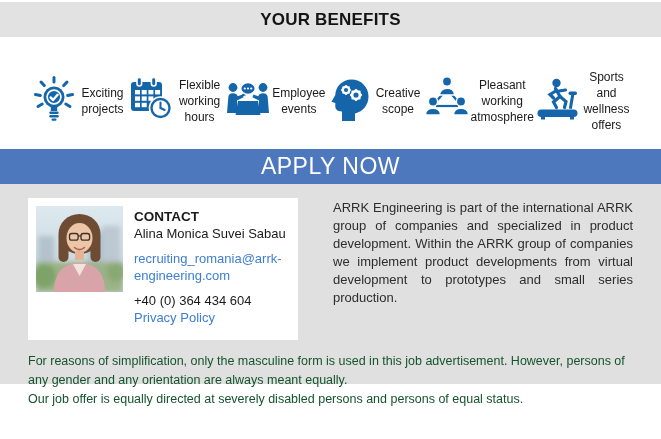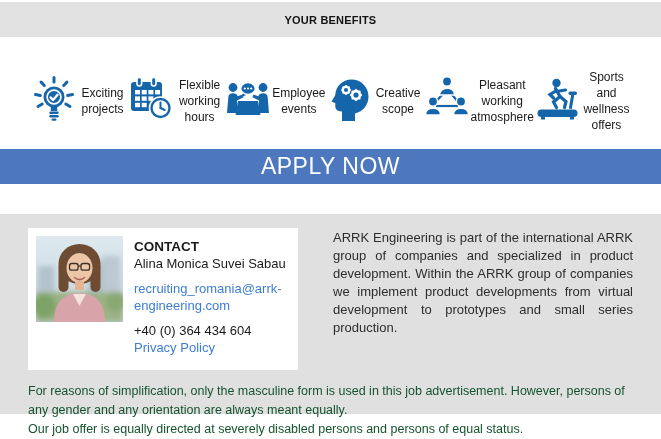--- a/index.html
+++ b/index.html
@@ -16,21 +16,21 @@
 
   
   .header-band {
     height: 35px;
     background: #e2e2e2;
     display: flex;
     align-items: center;
     justify-content: center;
   }
   .header-band h2 {
-    font-size: 11px;
+    font-size: 17px;
     font-weight: bold;
     letter-spacing: 0.2px;
     color: #141414;
   }
 
   
   .benefits {
     height: 112px;
     background: #ffffff;
     display: flex;
@@ -64,21 +64,20 @@
     color: #ffffff;
     font-size: 23px;
     letter-spacing: 0.5px;
   }
 
   
   .bottom {
     height: 200px;
     background: #e0e0e0;
     padding: 14px 28px 0 28px;
-    margin-top: 30px;
   }
   .bottom-row { display: flex; }
 
   .contact-card {
     width: 270px;
     height: 142px;
     background: #ffffff;
     padding: 8px;
     display: flex;
     flex: none;

